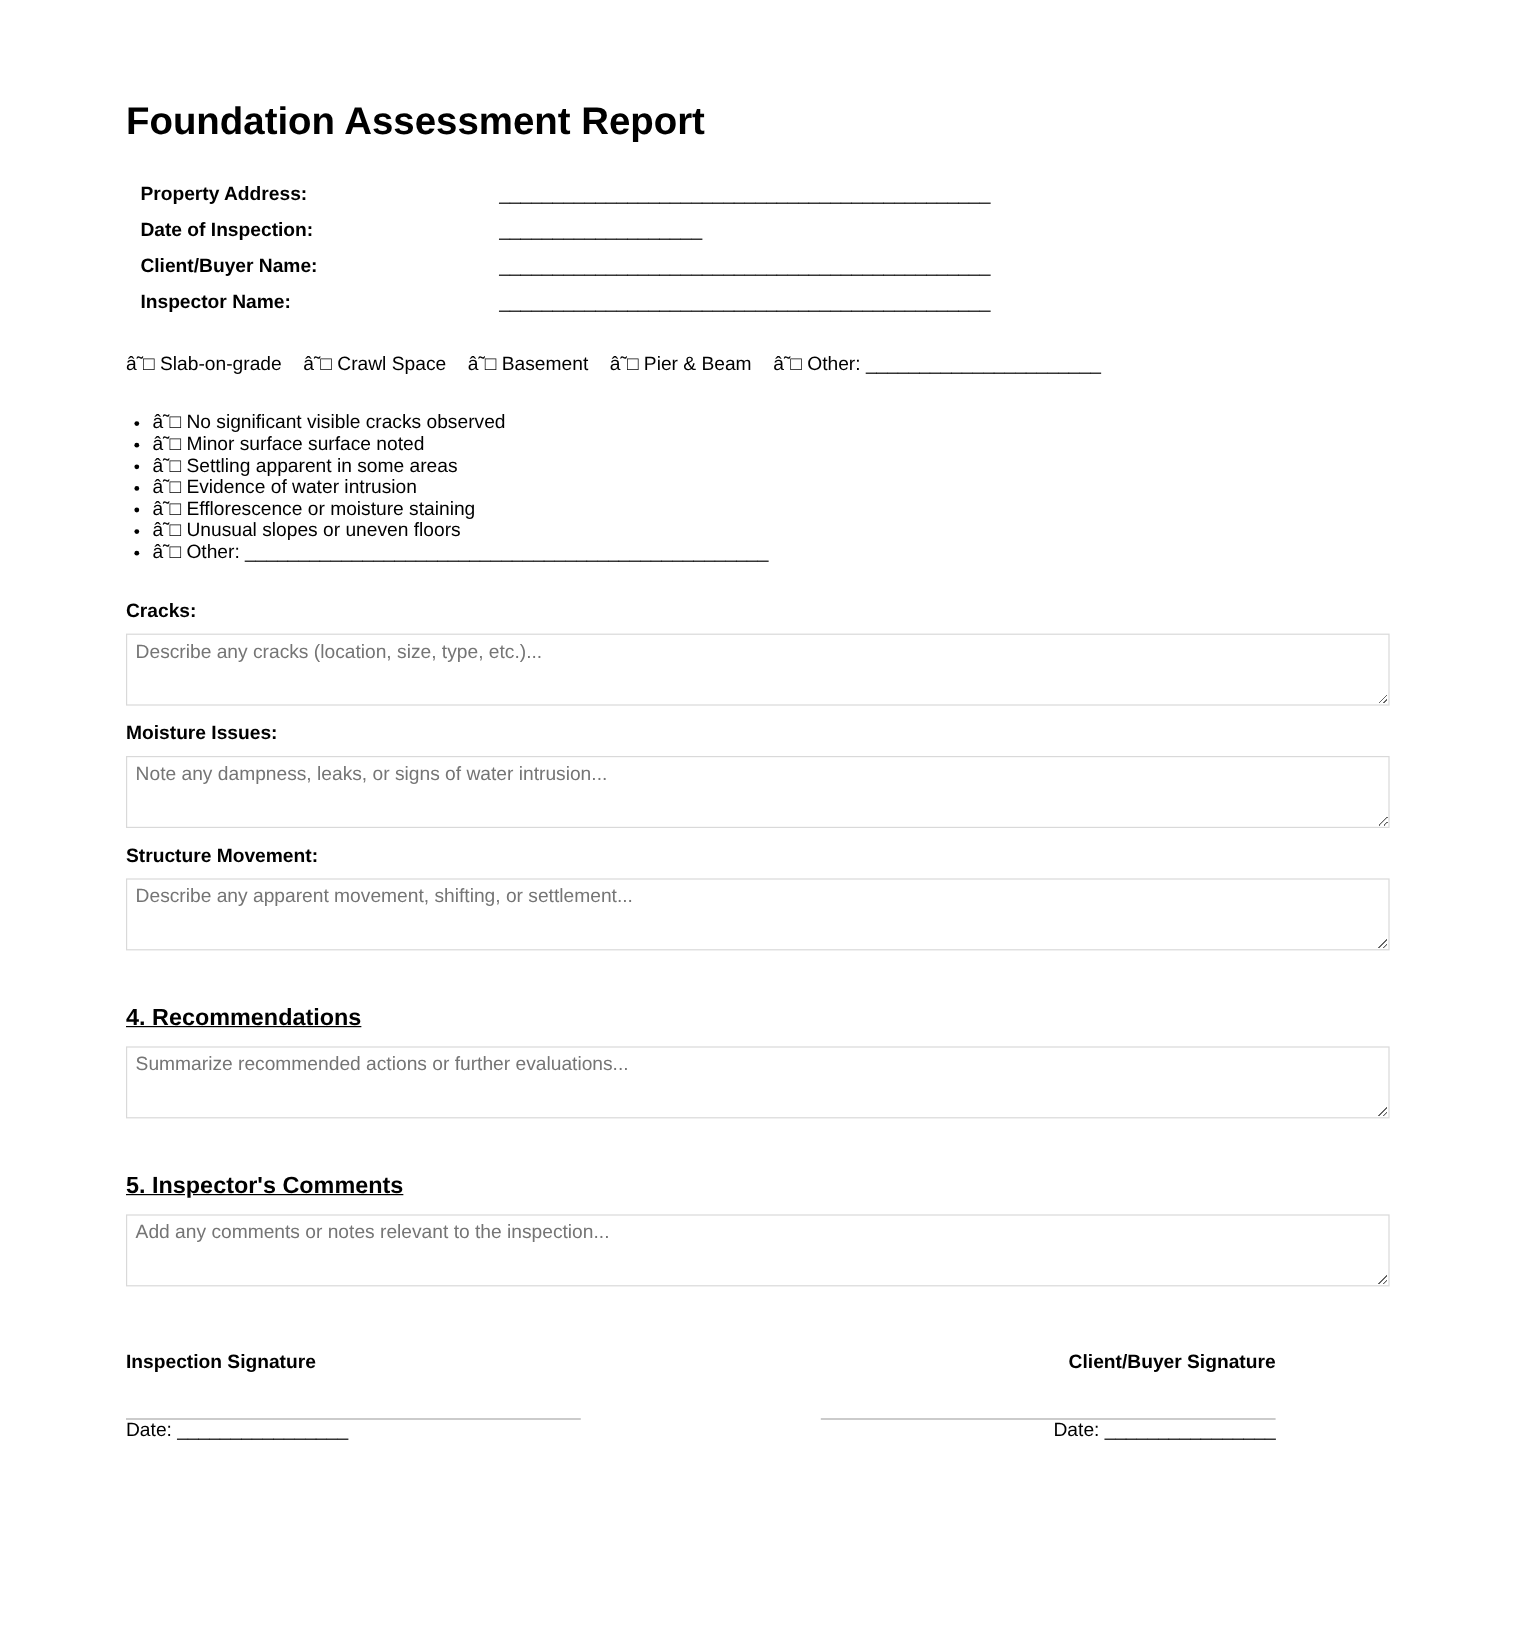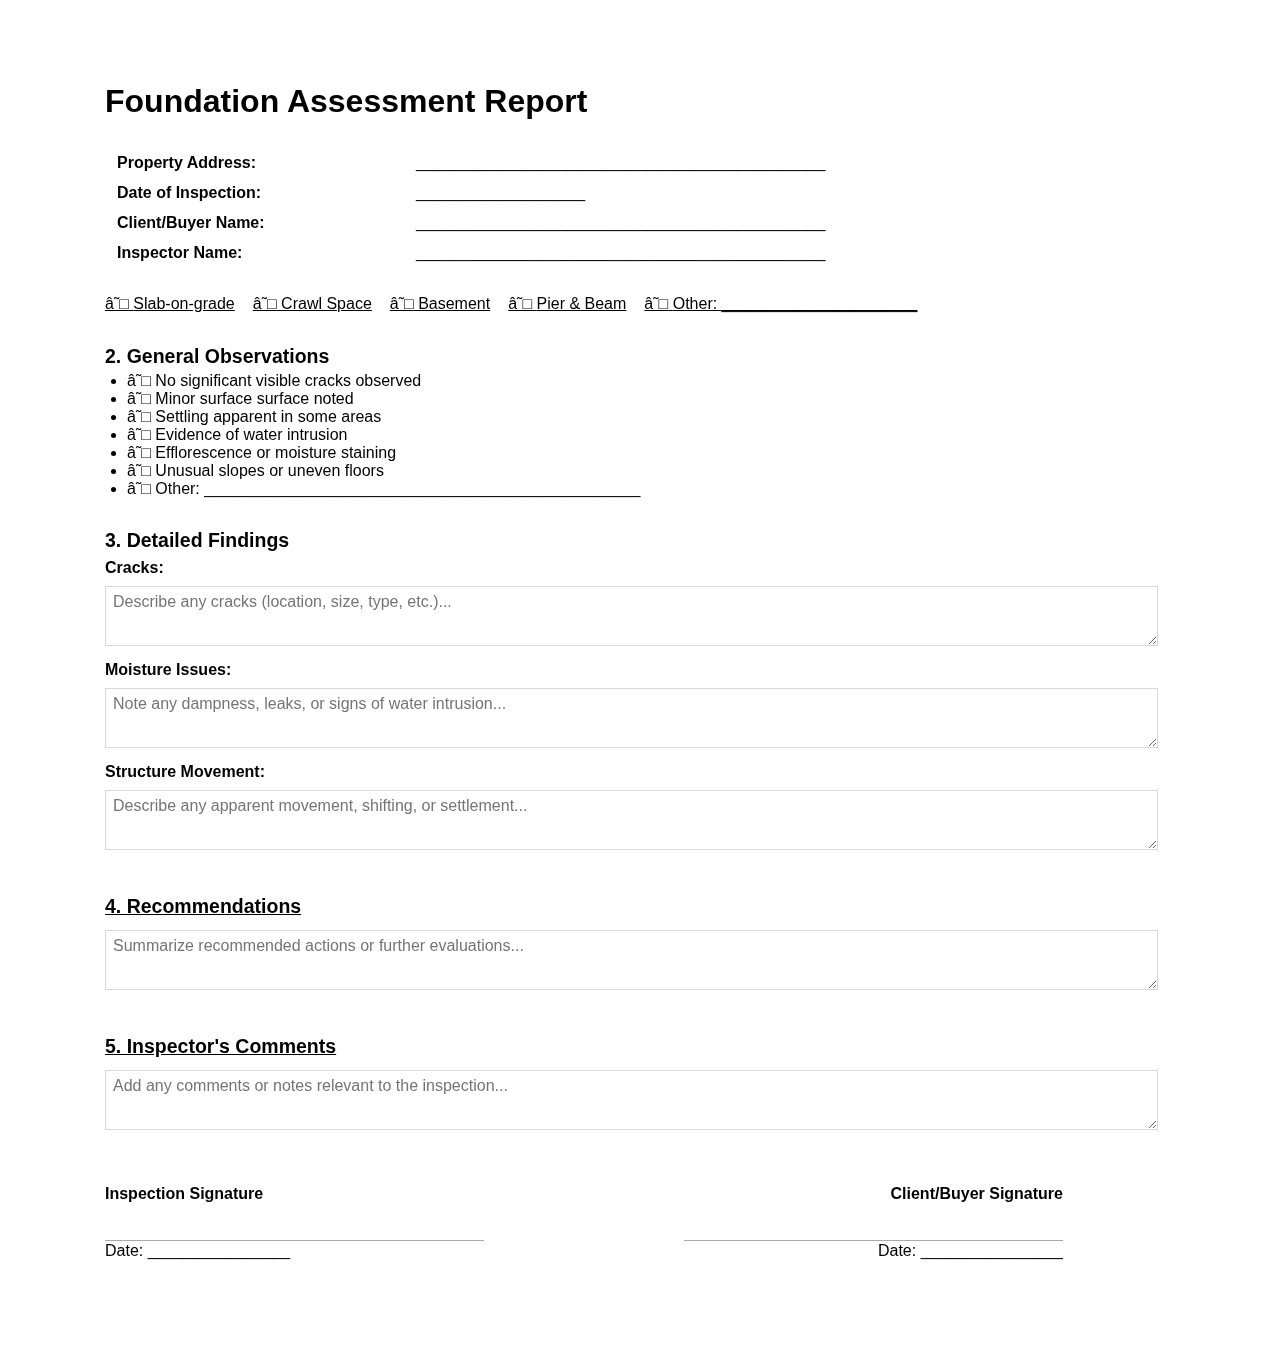--- a/index.html
+++ b/index.html
@@ -14,21 +14,21 @@
     font-size: 32px; font-weight: bold; margin: 0 0 10px 0; line-height: 38px;
   }
   table.info { border-collapse: collapse; margin-left: 4px; margin-top: 28px; }
   table.info td { padding: 0 8px; height: 30px; vertical-align: middle; }
   table.info td.lbl { width: 283px; font-weight: bold; font-size: 16px; }
   table.info td.val { font-size: 16px; }
   h2 {
     font-size: 19.5px; font-weight: bold; margin: 0; line-height: 24px;
   }
   .sec1 { margin-top: 26px; }
-  .types { margin-top: 4px; line-height: 20px; white-space: pre; text-decoration: underline; }
+  .types { margin-top: 4px; line-height: 20px; white-space: pre; }
   .types span.opt { margin-right: 18px; }
   .sec2 { margin-top: 30px; }
   ul.obs { margin: 4px 0 0 0; padding-left: 22px; line-height: 18px; }
   ul.obs li { margin: 0; }
   .sec3 { margin-top: 30px; }
   .sublabel { font-weight: bold; font-size: 16px; margin: 6px 0 8px 0; line-height: 20px; }
   textarea {
     display: block; width: 1053px; height: 60px; box-sizing: border-box;
     border: 1px solid #d9d9d9; padding: 6px 7px;
     font-family: "Liberation Sans", sans-serif; font-size: 16px; color: #4d7c0f;
@@ -70,34 +70,32 @@
       <td class="val">______________________________________________</td>
     </tr>
   </tbody>
     </table>
 
   <section class="sec1">
     <div class="types"><span class="opt"><span>â˜□</span> <span>Slab-on-grade</span></span><span class="opt"><span>â˜□</span> <span>Crawl Space</span></span><span class="opt"><span>â˜□</span> <span>Basement</span></span><span class="opt"><span>â˜□</span> <span>Pier &amp; Beam</span></span><span><span>â˜□</span> <span>Other:</span> <span>______________________</span></span></div>
   </section>
 
   <section class="sec2">
-    <h2>2. General Observations</h2>
     <ul class="obs">
       <li><span>â˜□</span> <span>No significant visible cracks observed</span></li>
       <li><span>â˜□</span> <span>Minor surface surface noted</span></li>
       <li><span>â˜□</span> <span>Settling apparent in some areas</span></li>
       <li><span>â˜□</span> <span>Evidence of water intrusion</span></li>
       <li><span>â˜□</span> <span>Efflorescence or moisture staining</span></li>
       <li><span>â˜□</span> <span>Unusual slopes or uneven floors</span></li>
       <li><span>â˜□</span> <span>Other:</span> <span>_________________________________________________</span></li>
     </ul>
   </section>
 
   <section class="sec3">
-    <h2>3. Detailed Findings</h2>
     <div class="sublabel">Cracks:</div>
     <textarea placeholder="Describe any cracks (location, size, type, etc.)..." style=""></textarea>
     <div class="sublabel">Moisture Issues:</div>
     <textarea placeholder="Note any dampness, leaks, or signs of water intrusion..." style=""></textarea>
     <div class="sublabel">Structure Movement:</div>
     <textarea placeholder="Describe any apparent movement, shifting, or settlement..." style=""></textarea>
   </section>
 
   <section class="sec4">
     <h2>4. Recommendations</h2>

